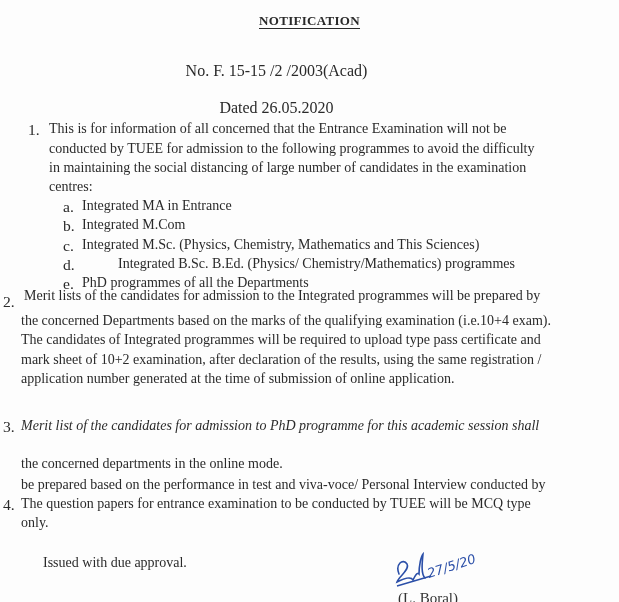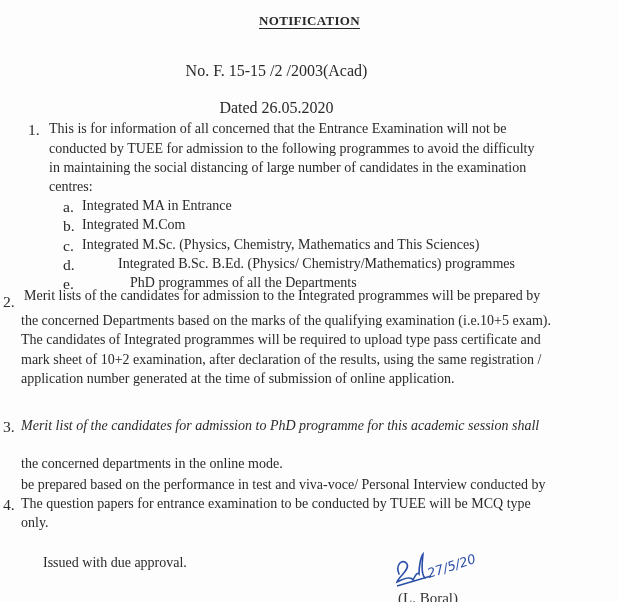--- a/index.html
+++ b/index.html
@@ -39,28 +39,28 @@
   <div>
     <span class="num" style="left:63px;top:198px;">a.</span>
     <div class="abs line" style="left:82px;top:198px;">Integrated MA in Entrance</div>
     <span class="num" style="left:63px;top:217px;">b.</span>
     <div class="abs line" style="left:82px;top:217px;">Integrated M.Com</div>
     <span class="num" style="left:63px;top:237px;">c.</span>
     <div class="abs line" style="left:82px;top:237px;">Integrated M.Sc. (Physics, Chemistry, Mathematics and This Sciences)</div>
     <span class="num" style="left:63px;top:256px;">d.</span>
     <div class="abs line" style="left:82px;top:256px;margin-left:36px;">Integrated B.Sc. B.Ed. (Physics/ Chemistry/Mathematics) programmes</div>
     <span class="num" style="left:63px;top:275px;">e.</span>
-    <div class="abs line" style="left:82px;top:275px;margin-left:48px;">PhD programmes of all the Departments</div>
+    <div class="abs line" style="left:82px;top:275px;">PhD programmes of all the Departments</div>
   </div>
 </div>
 
 <div>
   <span class="num" style="left:3px;top:293px;">2.</span>
   <div class="abs line" style="left:24px;top:288px;">Merit lists of the candidates for admission to the Integrated programmes will be prepared by</div>
-  <div class="abs line" style="left:21px;top:313px;">the concerned Departments based on the marks of the qualifying examination (i.e.10+5 exam).</div>
+  <div class="abs line" style="left:21px;top:313px;">the concerned Departments based on the marks of the qualifying examination (i.e.10+4 exam).</div>
   <div class="abs line" style="left:21px;top:332px;">The candidates of Integrated programmes will be required to upload type pass certificate and</div>
   <div class="abs line" style="left:21px;top:352px;text-align:center;">mark sheet of 10+2 examination, after declaration of the results, using the same registration /</div>
   <div class="abs line" style="left:21px;top:371px;">application number generated at the time of submission of online application.</div>
 </div>
 
 <div>
   <span class="num" style="left:3px;top:418px;">3.</span>
   <div class="abs line" style="left:21px;top:418px;font-style:italic;">Merit list of the candidates for admission to PhD programme for this academic session shall</div>
   <div class="abs line" style="left:21px;top:437px;margin-top:40px;">be prepared based on the performance in test and viva-voce/ Personal Interview conducted by</div>
   <div class="abs line" style="left:21px;top:456px;">the concerned departments in the online mode.</div>

